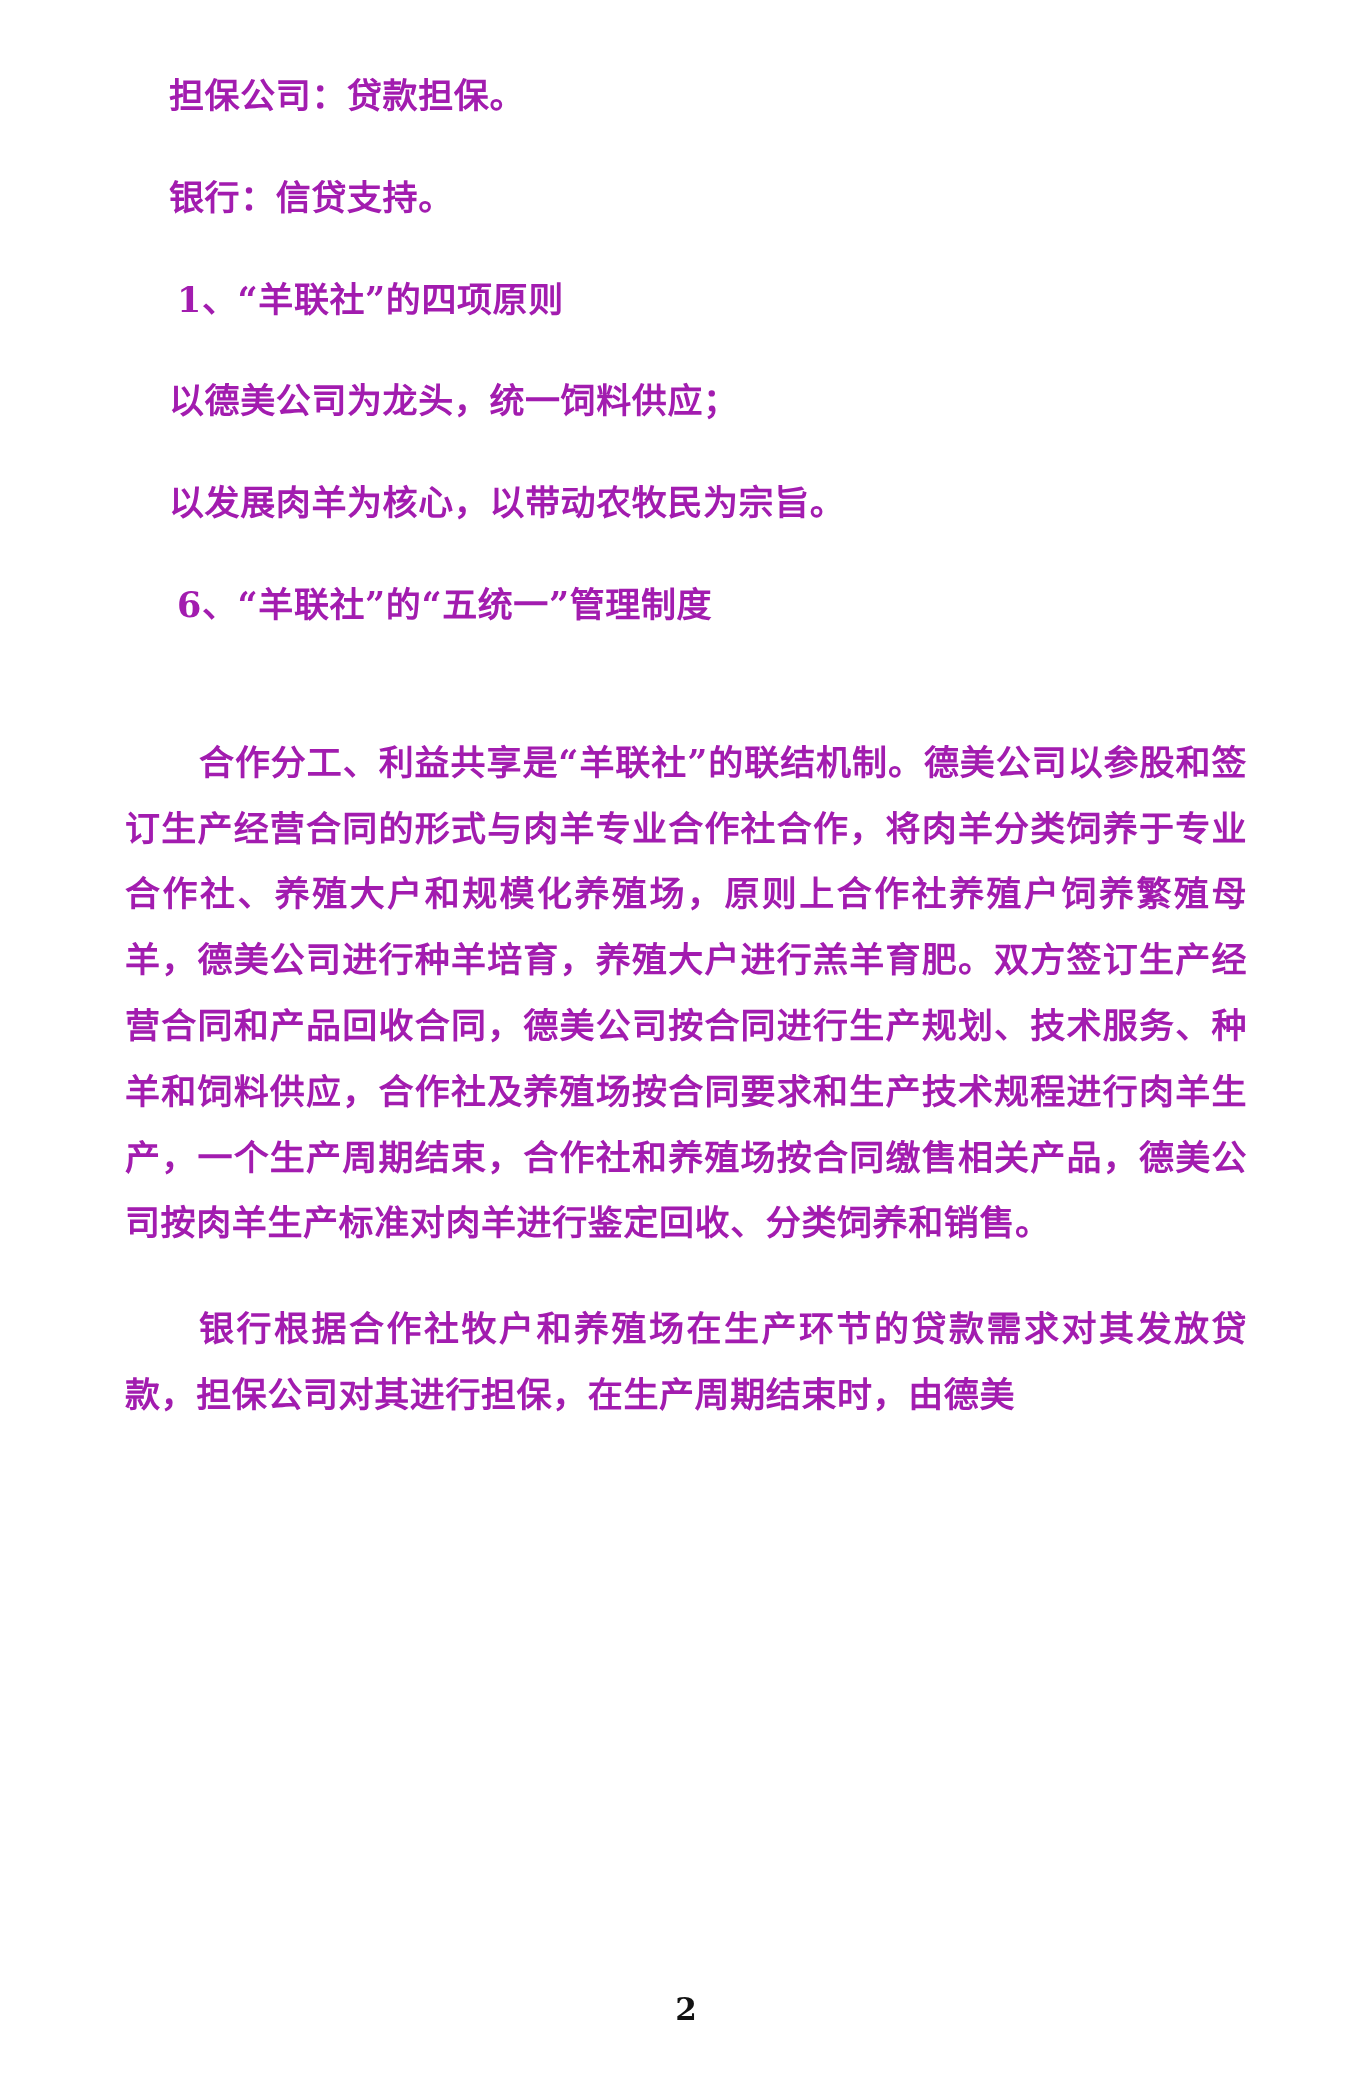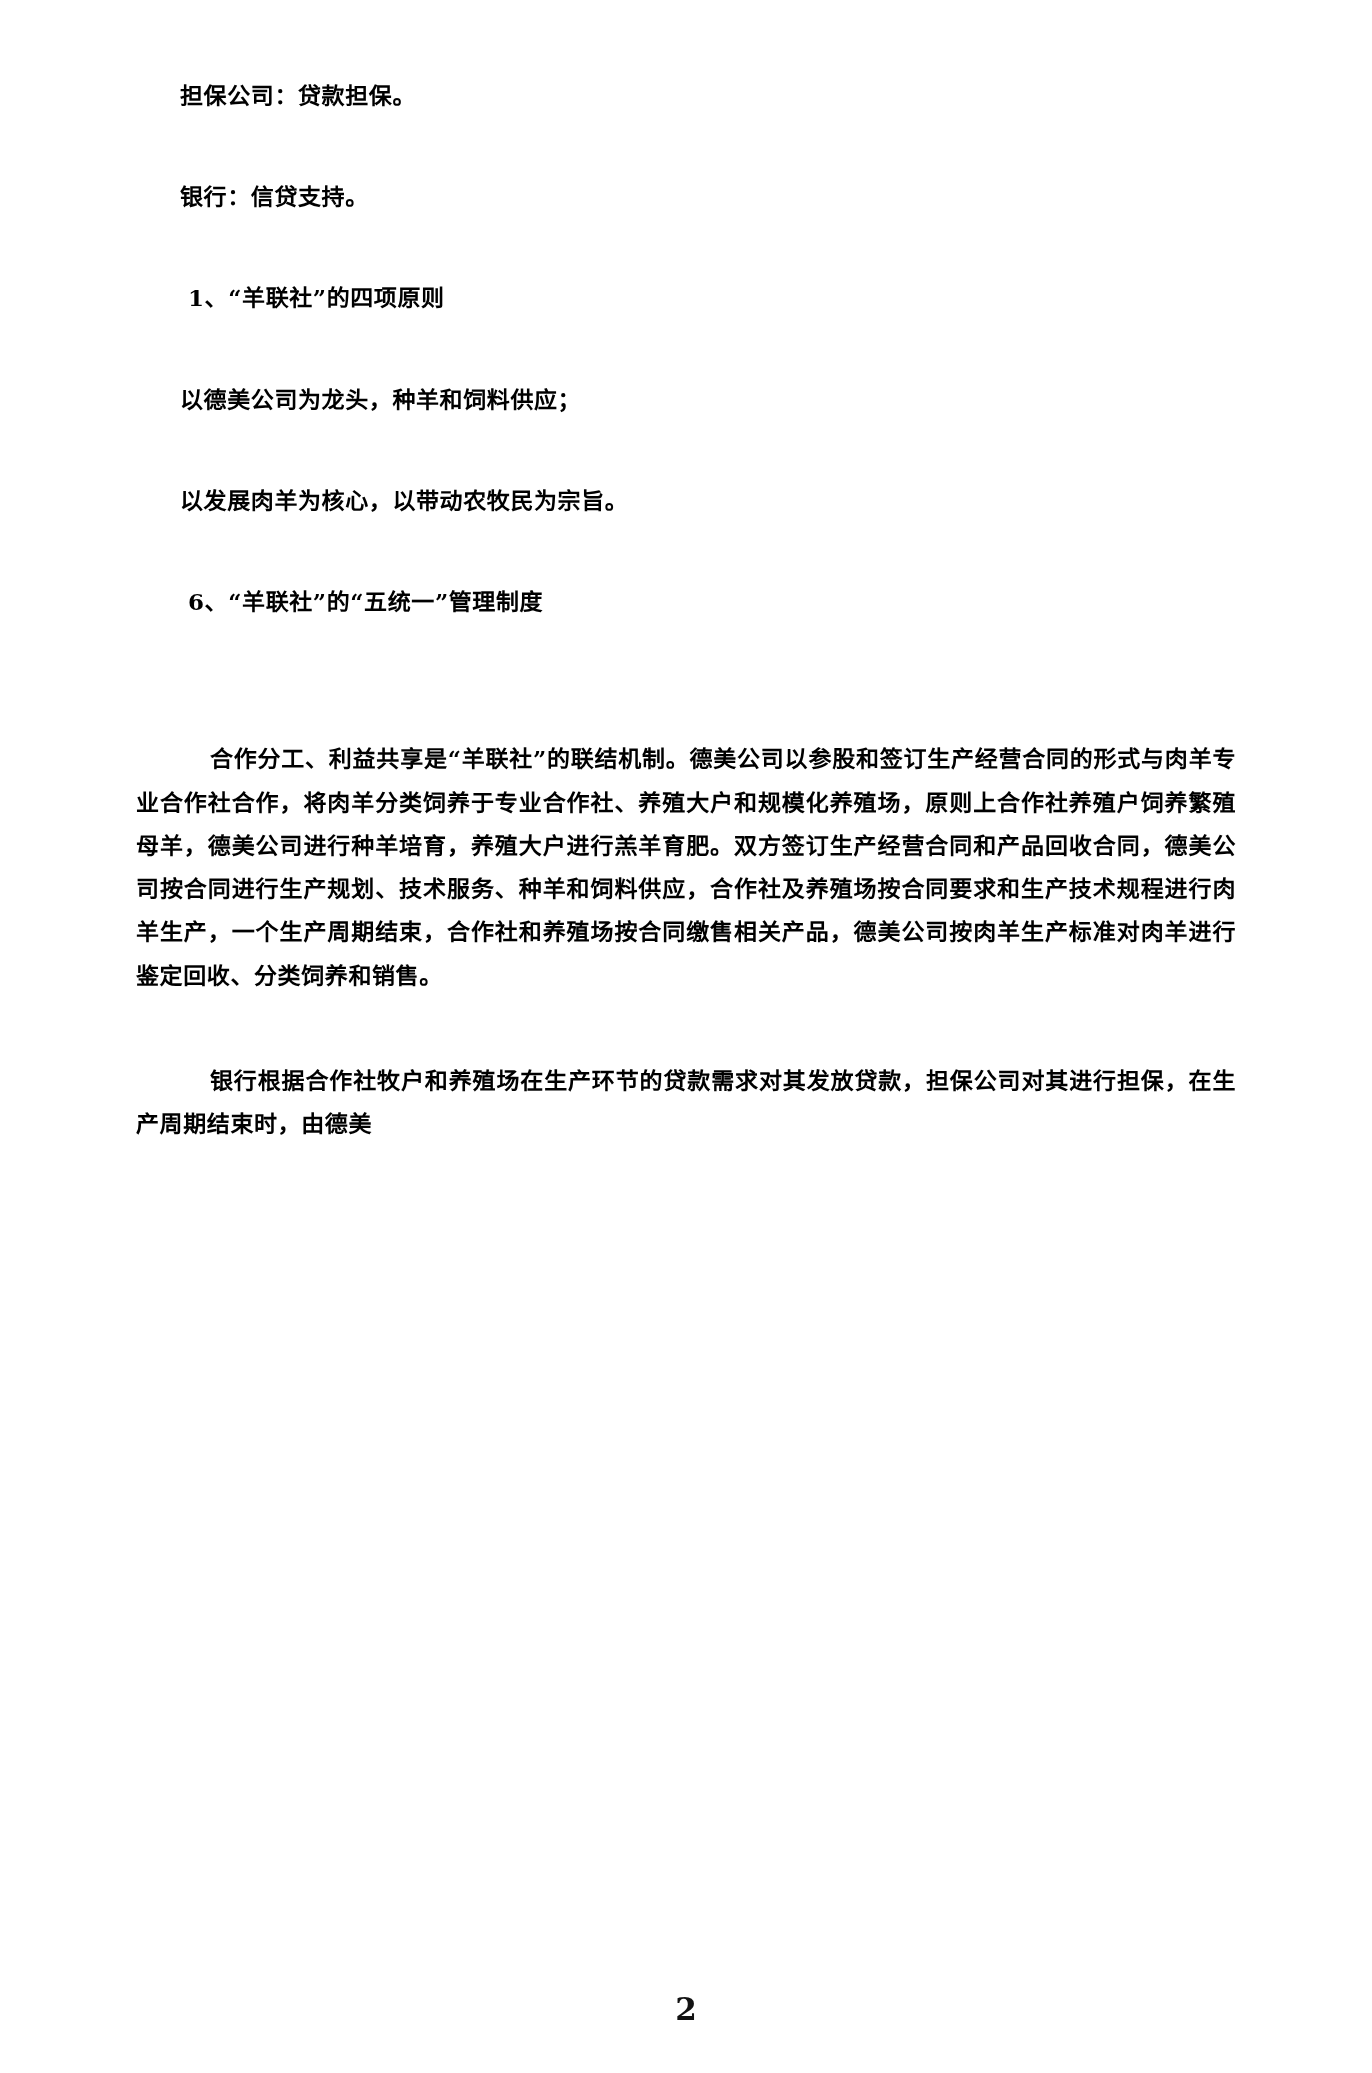--- a/index.html
+++ b/index.html
@@ -15,28 +15,28 @@
     background: #ffffff;
     box-sizing: border-box;
     padding: 40px 120px 0 120px;
     font-family: "DejaVu Serif", "Liberation Serif", serif;
     color: #0a0a0a;
   }
   .body-block {
     padding-top: 18px;
   }
   p {
-    margin: 16px;
-    font-size: 23px;
+    margin: 5px;
+    font-size: 35px;
     line-height: 1.88;
     letter-spacing: 0.6px;
     text-align: justify;
     text-justify: inter-ideograph;
     font-weight: 600;
-    color: #000000;
+    color: #a21caf;
   }
   p.indent-1 {
     text-indent: 44px;
   }
   p.indent-heading {
     text-indent: 52px;
   }
   p.indent-para {
     text-indent: 74px;
   }
@@ -63,21 +63,21 @@
 
     <p class="indent-1">担保公司：贷款担保。</p>
     <div class="spacer-sm"></div>
 
     <p class="indent-1">银行：信贷支持。</p>
     <div class="spacer-sm"></div>
 
     <p class="indent-heading">1、“羊联社”的四项原则</p>
     <div class="spacer-sm"></div>
 
-    <p class="indent-1">以德美公司为龙头，种羊和饲料供应；</p>
+    <p class="indent-1">以德美公司为龙头，统一饲料供应；</p>
     <div class="spacer-sm"></div>
 
     <p class="indent-1">以发展肉羊为核心，以带动农牧民为宗旨。</p>
     <div class="spacer-sm"></div>
 
     <p class="indent-heading">6、“羊联社”的“五统一”管理制度</p>
     <div class="spacer-sm"></div>
 
     <div class="spacer-sm"></div>
 

